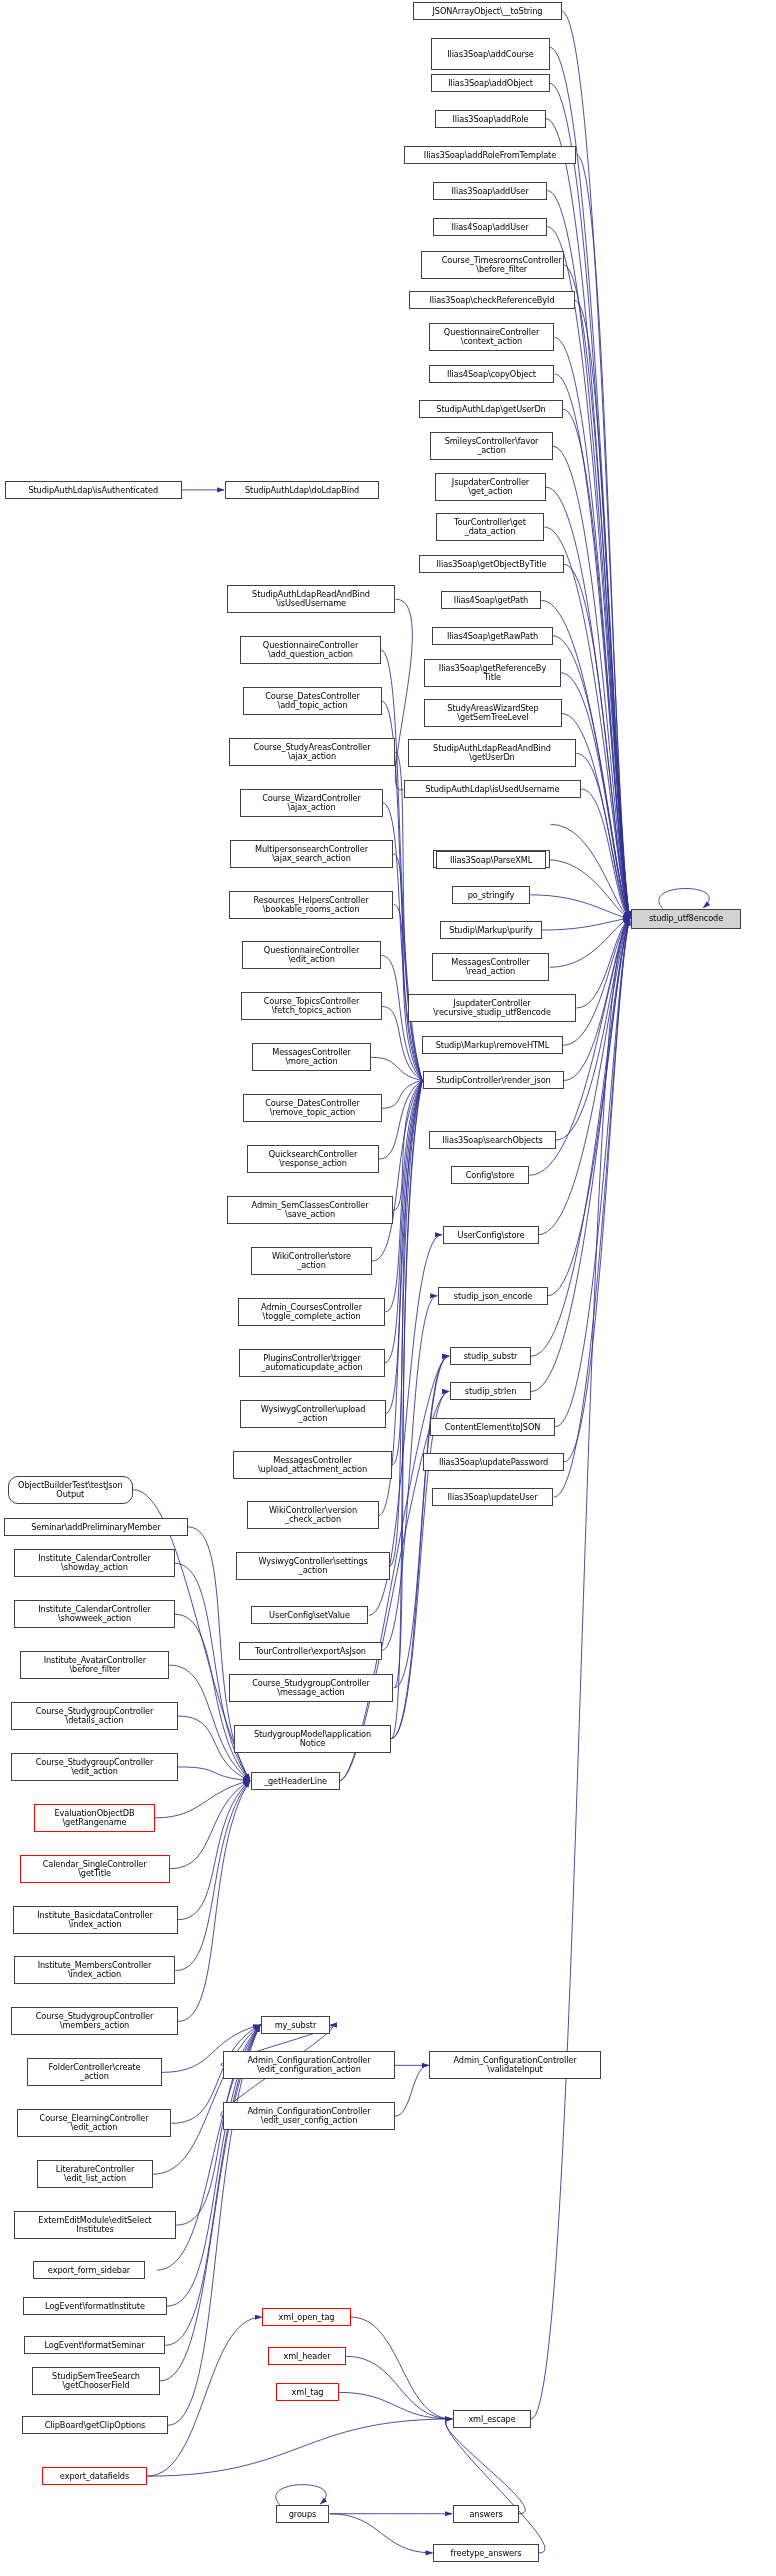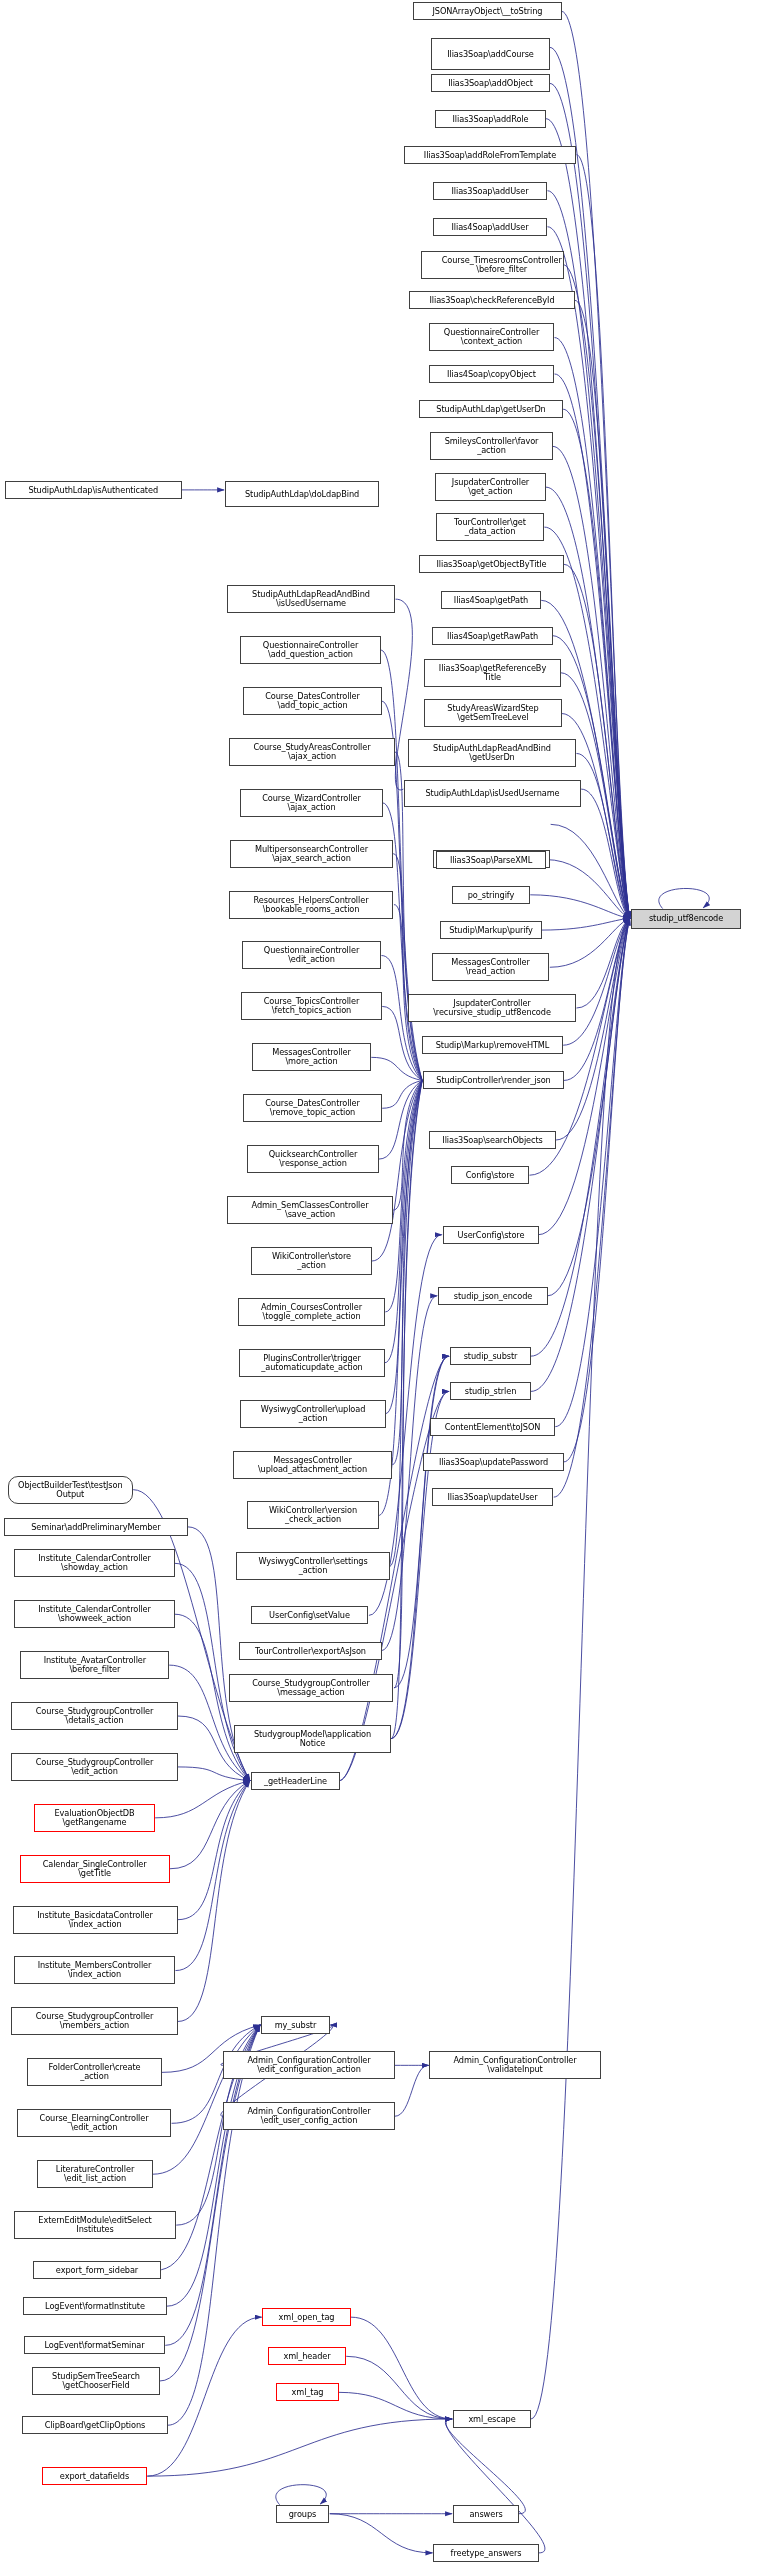--- a/index.html
+++ b/index.html
@@ -168,42 +168,42 @@
 _data_action</div>
       <div class="node" style="left: 419px; top: 555px; width: 145px; height: 18px;">Ilias3Soap\getObjectByTitle</div>
       <div class="node" style="left: 441px; top: 591px; width: 100px; height: 18px;">Ilias4Soap\getPath</div>
       <div class="node" style="left: 432px; top: 627px; width: 121px; height: 18px;">Ilias4Soap\getRawPath</div>
       <div class="node" style="left: 424px; top: 659px; width: 137px; height: 28px;">Ilias3Soap\getReferenceBy
 Title</div>
       <div class="node" style="left: 424px; top: 699px; width: 138px; height: 28px;">StudyAreasWizardStep
 \getSemTreeLevel</div>
       <div class="node" style="left: 408px; top: 739px; width: 168px; height: 28px;">StudipAuthLdapReadAndBind
 \getUserDn</div>
-      <div class="node" style="left: 404px; top: 780px; width: 177px; height: 27px;">StudipAuthLdap\isUsedUsername</div>
+      <div class="node" style="left: 404px; top: 780px; width: 177px; height: 18px;">StudipAuthLdap\isUsedUsername</div>
       <div class="node" style="left: 433px; top: 815px; width: 117px; height: 18px; margin-top: 35px;">Ilias3Soap\lookupUser</div>
       <div class="node" style="left: 436px; top: 851px; width: 110px; height: 18px;">Ilias3Soap\ParseXML</div>
       <div class="node" style="left: 452px; top: 886px; width: 78px; height: 18px;">po_stringify</div>
       <div class="node" style="left: 440px; top: 921px; width: 102px; height: 18px;">Studip\Markup\purify</div>
       <div class="node" style="left: 432px; top: 953px; width: 117px; height: 28px;">MessagesController
 \read_action</div>
       <div class="node" style="left: 408px; top: 994px; width: 168px; height: 28px;">JsupdaterController
 \recursive_studip_utf8encode</div>
       <div class="node" style="left: 422px; top: 1036px; width: 141px; height: 18px;">Studip\Markup\removeHTML</div>
       <div class="node" style="left: 423px; top: 1071px; width: 141px; height: 18px;">StudipController\render_json</div>
       <div class="node" style="left: 429px; top: 1131px; width: 127px; height: 18px;">Ilias3Soap\searchObjects</div>
       <div class="node" style="left: 451px; top: 1166px; width: 78px; height: 18px;">Config\store</div>
       <div class="node" style="left: 443px; top: 1226px; width: 96px; height: 18px;">UserConfig\store</div>
       <div class="node" style="left: 438px; top: 1287px; width: 110px; height: 18px;">studip_json_encode</div>
       <div class="node" style="left: 450px; top: 1347px; width: 81px; height: 18px;">studip_substr</div>
       <div class="node" style="left: 450px; top: 1382px; width: 81px; height: 18px;">studip_strlen</div>
       <div class="node" style="left: 430px; top: 1418px; width: 125px; height: 18px;">ContentElement\toJSON</div>
       <div class="node" style="left: 423px; top: 1453px; width: 141px; height: 18px;">Ilias3Soap\updatePassword</div>
       <div class="node" style="left: 432px; top: 1488px; width: 121px; height: 18px;">Ilias3Soap\updateUser</div>
       <div class="node" style="left: 4.7px; top: 481px; width: 177px; height: 18px;">StudipAuthLdap\isAuthenticated</div>
-      <div class="node" style="left: 225px; top: 481px; width: 154px; height: 26px;">StudipAuthLdap\doLdapBind</div>
+      <div class="node" style="left: 225px; top: 481px; width: 154px; height: 18px;">StudipAuthLdap\doLdapBind</div>
       <div class="node" style="left: 227px; top: 585px; width: 168px; height: 28px;">StudipAuthLdapReadAndBind
 \isUsedUsername</div>
       <div class="node" style="left: 240px; top: 636px; width: 141px; height: 28px;">QuestionnaireController
 \add_question_action</div>
       <div class="node" style="left: 243px; top: 687px; width: 139px; height: 28px;">Course_DatesController
 \add_topic_action</div>
       <div class="node" style="left: 229px; top: 738px; width: 166px; height: 28px;">Course_StudyAreasController
 \ajax_action</div>
       <div class="node" style="left: 240px; top: 789px; width: 143px; height: 28px;">Course_WizardController
 \ajax_action</div>
@@ -282,21 +282,21 @@
       <div class="node" style="left: 11px; top: 2007px; width: 167px; height: 28px;">Course_StudygroupController
 \members_action</div>
       <div class="node" style="left: 27px; top: 2058px; width: 135px; height: 28px;">FolderController\create
 _action</div>
       <div class="node" style="left: 17px; top: 2109px; width: 154px; height: 28px;">Course_ElearningController
 \edit_action</div>
       <div class="node" style="left: 37px; top: 2160px; width: 116px; height: 28px;">LiteratureController
 \edit_list_action</div>
       <div class="node" style="left: 14px; top: 2211px; width: 162px; height: 28px;">ExternEditModule\editSelect
 Institutes</div>
-      <div class="node" style="left: 33px; top: 2261px; width: 128px; height: 18px;">export_form_sidebar</div>
+      <div class="node" style="left: 33px; top: 2261px; width: 112px; height: 18px;">export_form_sidebar</div>
       <div class="node" style="left: 23px; top: 2297px; width: 144px; height: 18px;">LogEvent\formatInstitute</div>
       <div class="node" style="left: 24px; top: 2336px; width: 141px; height: 18px;">LogEvent\formatSeminar</div>
       <div class="node" style="left: 32px; top: 2367px; width: 128px; height: 28px;">StudipSemTreeSearch
 \getChooserField</div>
       <div class="node" style="left: 22px; top: 2416px; width: 146px; height: 18px;">ClipBoard\getClipOptions</div>
       <div class="node red" style="left: 42px; top: 2467px; width: 105px; height: 18px;">export_datafields</div>
       <div class="node target" style="left: 631px; top: 909px; width: 110px; height: 19.6px;">studip_utf8encode</div>
     </div>
 </div>
 

